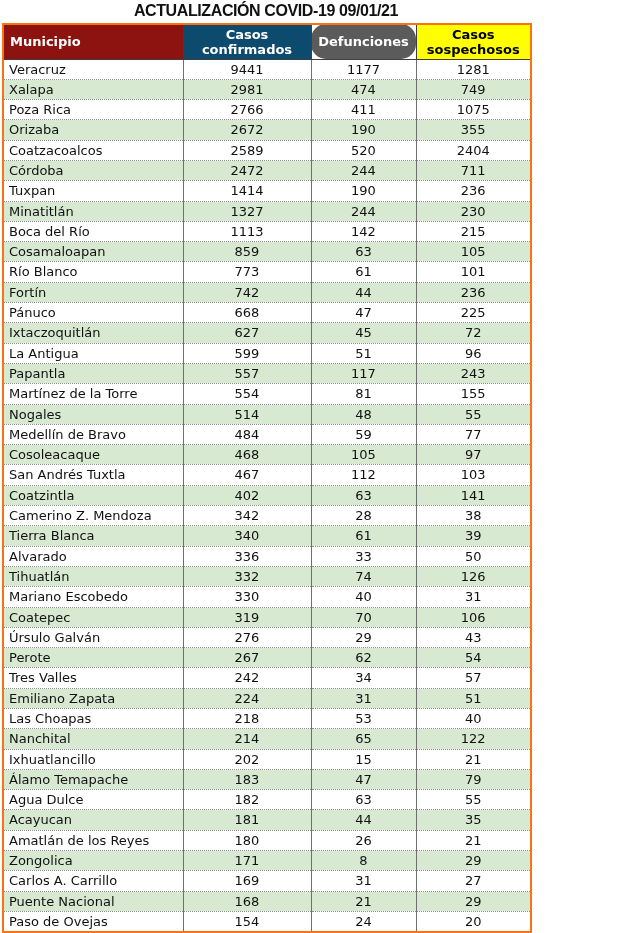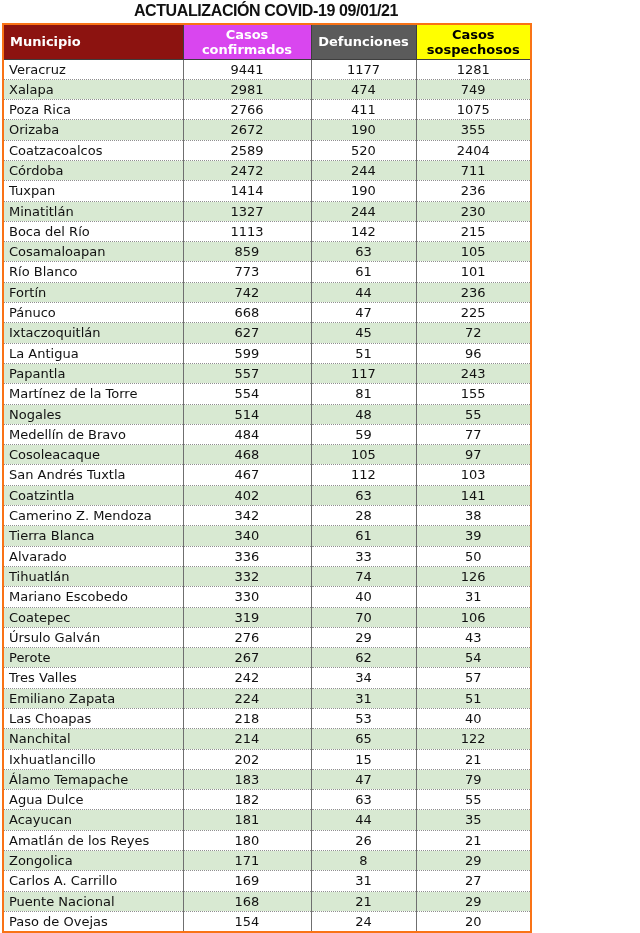--- a/index.html
+++ b/index.html
@@ -39,22 +39,22 @@
   th {
     font-size: 13px;
     font-weight: bold;
     height: 35px;
     line-height: 15px;
     border: 1px solid #3e3e3e;
     text-align: center;
     vertical-align: middle;
   }
   .th-municipio   { background: #8c1310; color: #ffffff; text-align: left; padding-left: 6px; }
-  .th-confirmados { background: #d946ef; color: #ffffff; margin-top: 8px; }
-  .th-defunciones { background: #5b5b5b; color: #ffffff; }
+  .th-confirmados { background: #0c4a6e; color: #ffffff; margin-top: 8px; }
+  .th-defunciones { background: #5b5b5b; color: #ffffff; border-radius: 15px; }
   .th-sospechosos { background: #ffff00; color: #000000; }
   td {
     font-size: 13px;
     color: #111111;
     height: 19.3px;
     line-height: 19.3px;
     border-left: 1px solid #6f6f6f;
     border-right: 1px solid #6f6f6f;
     border-top: 1px dotted #8f8f8f;
     background: #ffffff;

